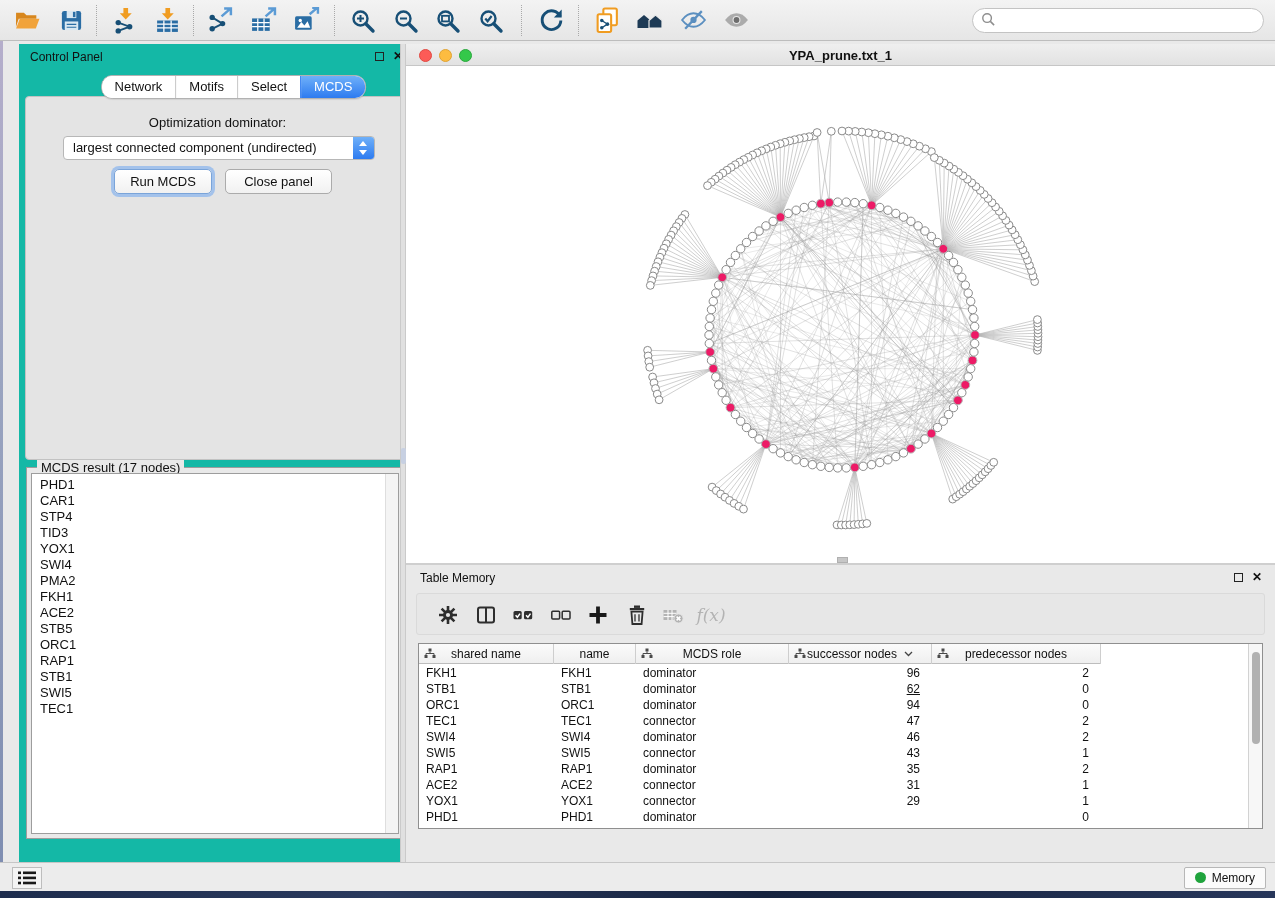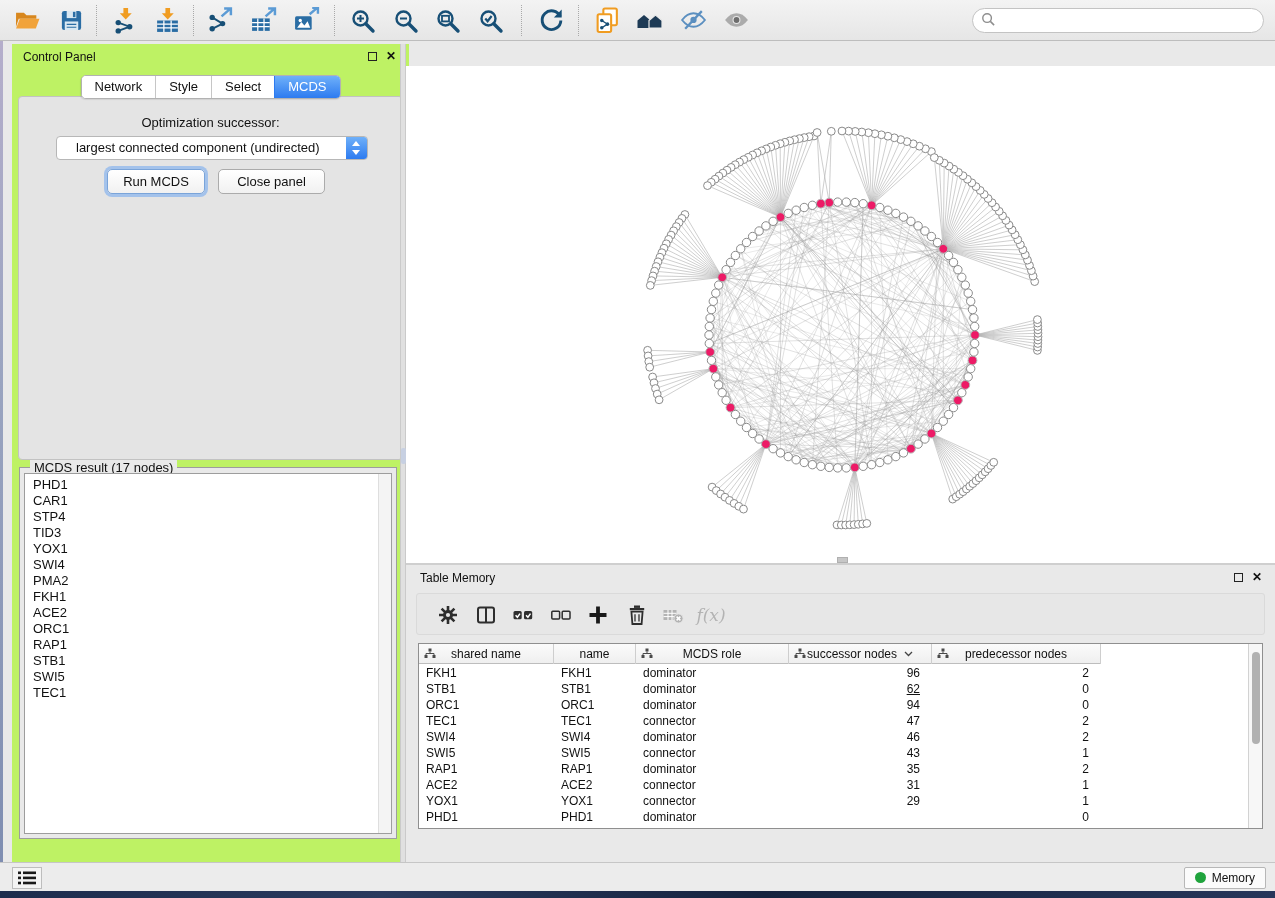--- a/index.html
+++ b/index.html
@@ -14,38 +14,38 @@
   .search-wrap { position:absolute; left:972px; top:8px; width:292px; height:25px; background:#fff;
     border:1px solid #c3c3c3; border-radius:13px; display:flex; align-items:center; padding-left:8px; }
   .search-wrap input { border:none; outline:none; flex:1; font-size:12px; font-family:"Liberation Sans",sans-serif; background:transparent; }
 
   
   .left-desktop-strip { position:absolute; left:0; top:41px; width:3px; height:850px;
     background:linear-gradient(#b5aecb,#9aa4c0 40%,#7d8cb0); }
   .bottom-desktop-strip { position:absolute; left:0; top:891px; width:1275px; height:7px;
     background:linear-gradient(90deg,#1d2c4d,#2a3a5e 30%,#16233f 60%,#27365a); }
 
-  .control-panel { position:absolute; left:12px; top:44px; width:397px; height:818px; background:#bef264; }
+  .control-panel { position:absolute; left:19px; top:44px; width:397px; height:818px; background:#14b8a6; }
   .panel-titlebar { position:relative; height:24px; }
   .panel-title { position:absolute; left:11px; top:6px; font-size:12px; }
   .wbtn-float { position:absolute; top:8px; width:9px; height:9px; border:1.5px solid #222; }
   .wbtn-close { position:absolute; top:5px; font-size:12px; font-weight:bold; color:#111; line-height:14px; }
 
-  .seg { display:inline-flex; border:1px solid #b2b2b2; border-radius:5px; background:#fff; overflow:hidden;
-    box-shadow:0 1px 1px rgba(0,0,0,.08); }
+  .seg { display:inline-flex; border:1px solid #b2b2b2; border-radius:11px; background:#fff; overflow:hidden;
+    box-shadow:0 1px 1px rgba(0,0,0,.08);margin-left:16px; }
   .seg .seg-tab { padding:3px 13px 4px; font-size:13px; border-left:1px solid #c6c6c6; background:#fff; white-space:nowrap; }
   .seg .seg-tab:first-child { border-left:none; }
   .seg .seg-tab.active { background:linear-gradient(#6fb0f9,#2d7bf0); color:#fff; border-left-color:#2d7bf0; }
   .cp-tabs { position:absolute; left:50%; transform:translateX(-50%); top:31px; z-index:2; }
 
   .cp-box { position:absolute; left:6px; right:6px; top:52px; height:364px; background:#e4e4e4;
     border:1px solid #c2c2c2; border-radius:4px; }
   .opt-label { position:absolute; top:18px; width:100%; text-align:center; font-size:13px; }
   .dropdown { position:absolute; left:37px; top:39px; width:312px; height:24px; background:#fff;
-    border:1px solid #b7b7b7; border-radius:4px; font-size:13px; line-height:22px; padding-left:19px; }
+    border:1px solid #b7b7b7; border-radius:4px; font-size:13px; line-height:22px; padding-left:9px; }
   .dropdown .stepper { position:absolute; right:0; top:0; bottom:0; width:21px;
     background:linear-gradient(#6fb0f9,#2d7bf0); border-radius:0 3px 3px 0; }
   .stepper i { position:absolute; left:6px; width:0; height:0; border-left:4.5px solid transparent; border-right:4.5px solid transparent; }
   .stepper .up { top:4px; border-bottom:5px solid #fff; }
   .stepper .dn { bottom:4px; border-top:5px solid #fff; }
   .btn { position:absolute; top:72px; height:25px; background:linear-gradient(#ffffff,#f1f1f1);
     border:1px solid #ababab; border-radius:5px; font-size:13px; text-align:center; line-height:23px; }
   .btn.run { left:88px; width:98px; box-shadow:0 0 0 3px rgba(110,165,240,.55); border-color:#7aa4d9; }
   .btn.closep { left:199px; width:107px; }
 
@@ -250,27 +250,27 @@
 
 <div class="control-panel">
   <div class="panel-titlebar">
     <span class="panel-title">Control Panel</span>
     <span class="wbtn-float" style="right:32px"></span>
     <span class="wbtn-close" style="right:13px">✕</span>
   </div>
 
   <div class="seg cp-tabs">
     <span class="seg-tab">Network</span>
-    <span class="seg-tab">Style</span>
+    <span class="seg-tab">Motifs</span>
     <span class="seg-tab">Select</span>
     <span class="seg-tab active">MCDS</span>
   </div>
 
   <div class="cp-box">
-    <div class="opt-label">Optimization successor:</div>
+    <div class="opt-label">Optimization dominator:</div>
     <div class="dropdown">
       <span>largest connected component (undirected)</span>
       <span class="stepper">
           <i class="up"></i>
           <i class="dn"></i>
         </span>
     </div>
     <div class="btn run">Run MCDS</div>
     <div class="btn closep">Close panel</div>
   </div>
@@ -281,36 +281,43 @@
       <ul id="result-list">
           <li>PHD1</li>
           <li>CAR1</li>
           <li>STP4</li>
           <li>TID3</li>
           <li>YOX1</li>
           <li>SWI4</li>
           <li>PMA2</li>
           <li>FKH1</li>
           <li>ACE2</li>
+          <li>STB5</li>
           <li>ORC1</li>
           <li>RAP1</li>
           <li>STB1</li>
           <li>SWI5</li>
           <li>TEC1</li>
         </ul>
       <div class="gb-track"></div>
     </div>
   </div>
 </div>
 
 <div class="v-divider">
     <span class="v-grip"></span>
   </div>
 
 <div class="network-window">
+  <div class="net-titlebar">
+    <span class="traffic t-red"></span>
+    <span class="traffic t-yellow"></span>
+    <span class="traffic t-green"></span>
+    <span class="net-title">YPA_prune.txt_1</span>
+  </div>
   <svg id="netsvg" class="net-canvas" viewBox="0 0 869 497">
       <g>
         <line x1="566.5" y1="294.4" x2="390.1" y2="393.8" stroke="#9a9a9a" stroke-width="0.7" opacity="0.3"></line>
         <line x1="304.1" y1="286.0" x2="329.4" y2="189.5" stroke="#9a9a9a" stroke-width="0.7" opacity="0.3"></line>
         <line x1="307.3" y1="235.3" x2="448.8" y2="136.6" stroke="#9a9a9a" stroke-width="0.7" opacity="0.3"></line>
         <line x1="309.8" y1="310.9" x2="414.8" y2="400.3" stroke="#9a9a9a" stroke-width="0.7" opacity="0.3"></line>
         <line x1="431.7" y1="136.1" x2="512.1" y2="159.9" stroke="#9a9a9a" stroke-width="0.7" opacity="0.3"></line>
         <line x1="440.3" y1="401.9" x2="303.3" y2="277.5" stroke="#9a9a9a" stroke-width="0.7" opacity="0.3"></line>
         <line x1="481.9" y1="144.2" x2="346.6" y2="170.5" stroke="#9a9a9a" stroke-width="0.7" opacity="0.3"></line>
         <line x1="406.4" y1="139.3" x2="305.5" y2="294.4" stroke="#9a9a9a" stroke-width="0.7" opacity="0.3"></line>

